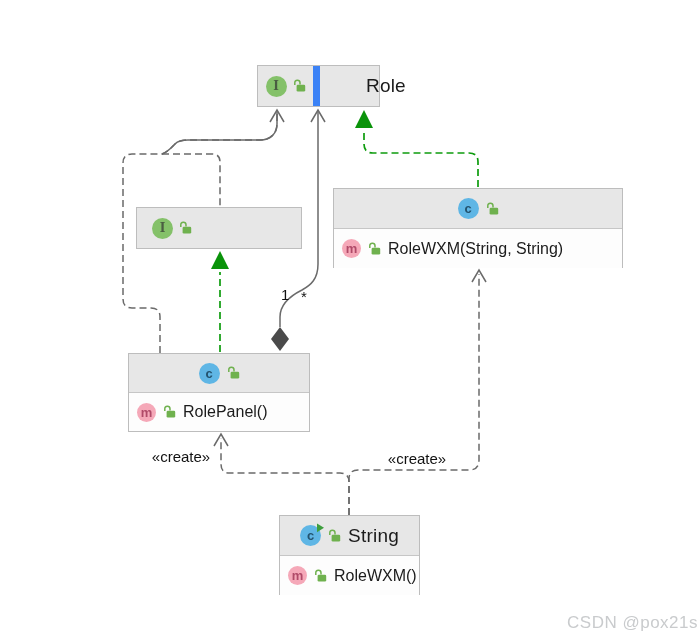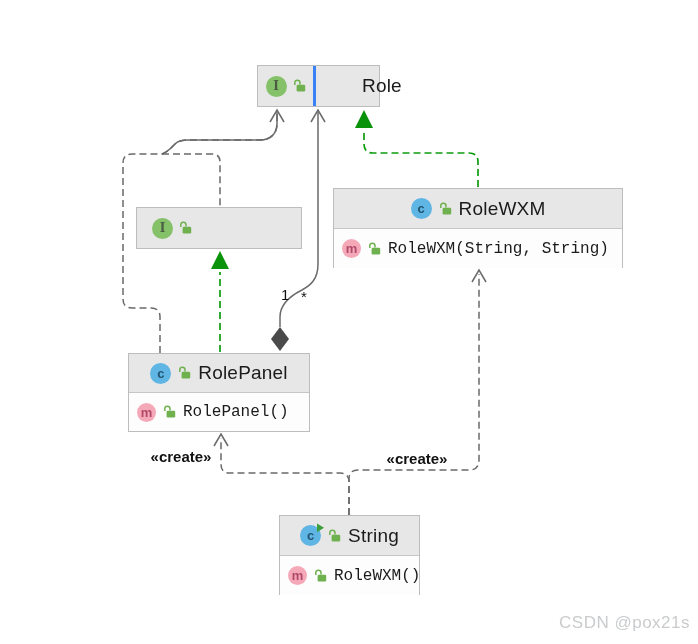--- a/index.html
+++ b/index.html
@@ -17,47 +17,47 @@
     background:#e7e7e7;display:flex;align-items:center;box-sizing:border-box;
   }
   .hdr-centered{justify-content:center;gap:7px;border-bottom:1px solid #c6c6c6;}
   .iface-hdr{height:100%;}
   .icon-cell{
     display:flex;align-items:center;gap:6px;height:100%;
     box-sizing:border-box;flex:0 0 auto;justify-content:center;
   }
   .name-cell{
     flex:1 1 auto;height:100%;display:flex;align-items:center;justify-content:center;
-    border-left:3px solid #3b82f6;box-sizing:border-box;padding-left:46px;
+    border-left:7px solid #3b82f6;box-sizing:border-box;padding-left:46px;
   }
   .title{font-size:19px;color:#1b1b1b;letter-spacing:0.2px;}
   .member-row{
     display:flex;align-items:center;gap:7px;padding-left:8px;background:#fdfdfd;
     box-sizing:border-box;
   }
-  .member-label{font-size:16px;color:#1b1b1b;font-family:Liberation Mono, monospace;}
+  .member-label{font-size:16px;color:#1b1b1b;}
   
   .circ{
     display:inline-flex;align-items:center;justify-content:center;
     width:21px;height:21px;border-radius:50%;flex:0 0 auto;position:relative;
   }
   .circ-sm{width:19px;height:19px;}
   .i-circ{background:#84c169;}
   .i-circ .ltr{font-family:"DejaVu Serif", serif;font-weight:bold;font-size:12px;color:#4a5d42;line-height:1;}
   .c-circ{background:#5fb6e5;}
   .c-circ .ltr{font-weight:bold;font-size:13px;color:#23536f;line-height:1;}
   .m-circ{background:#f5a8b8;}
   .m-circ .ltr{font-weight:bold;font-size:13px;color:#b04a68;line-height:1;}
   .run-overlay{position:absolute;top:-2px;right:-4px;}
   .lock{flex:0 0 auto;display:inline-block;}
   
   .flabel{position:absolute;color:#111;font-size:15px;line-height:1.1;}
-  .center{text-align:center;font-weight:bold;}
+  .center{text-align:center;}
   .watermark{
-    position:absolute;right:8px;bottom:11px;font-size:17px;color:#c9cbcd;letter-spacing:0.5px;
+    position:absolute;right:0;bottom:11px;font-size:17px;color:#c9cbcd;letter-spacing:0.5px;
   }
 </style>
 </head>
 <body>
 
 <div class="canvas">
 
   <svg class="edges" width="698" height="644" viewBox="0 0 698 644" fill="none">
 
     <g stroke="#6a6a6a" stroke-width="1.5">
@@ -133,21 +133,20 @@
 
   <div class="node" style="left:333px;top:188px;width:290px;height:80px;">
     <div class="hdr hdr-centered" style="height:40px;">
       <span class="circ c-circ">
           <span class="ltr">c</span>
         </span>
       <svg class="lock" width="13" height="14" viewBox="0 0 13 14">
           <path d="M1.8 6 V3.9 A2.6 2.6 0 0 1 7 3.7 V5.6" fill="none" stroke="#6fb14e" stroke-width="1.5"></path>
           <rect x="3.6" y="5.8" width="8.6" height="6.8" rx="1.3" fill="#6fb14e"></rect>
         </svg>
-      <span class="title">RoleWXM</span>
     </div>
     <div class="member-row" style="height:39px;">
       <span class="circ circ-sm m-circ">
           <span class="ltr">m</span>
         </span>
       <svg class="lock" width="13" height="14" viewBox="0 0 13 14">
           <path d="M1.8 6 V3.9 A2.6 2.6 0 0 1 7 3.7 V5.6" fill="none" stroke="#6fb14e" stroke-width="1.5"></path>
           <rect x="3.6" y="5.8" width="8.6" height="6.8" rx="1.3" fill="#6fb14e"></rect>
         </svg>
       <span class="member-label">RoleWXM(String, String)</span>
@@ -156,21 +155,20 @@
 
   <div class="node" style="left:128px;top:353px;width:182px;height:79px;">
     <div class="hdr hdr-centered" style="height:39px;">
       <span class="circ c-circ">
           <span class="ltr">c</span>
         </span>
       <svg class="lock" width="13" height="14" viewBox="0 0 13 14">
           <path d="M1.8 6 V3.9 A2.6 2.6 0 0 1 7 3.7 V5.6" fill="none" stroke="#6fb14e" stroke-width="1.5"></path>
           <rect x="3.6" y="5.8" width="8.6" height="6.8" rx="1.3" fill="#6fb14e"></rect>
         </svg>
-      <span class="title">RolePanel</span>
     </div>
     <div class="member-row" style="height:38px;">
       <span class="circ circ-sm m-circ">
           <span class="ltr">m</span>
         </span>
       <svg class="lock" width="13" height="14" viewBox="0 0 13 14">
           <path d="M1.8 6 V3.9 A2.6 2.6 0 0 1 7 3.7 V5.6" fill="none" stroke="#6fb14e" stroke-width="1.5"></path>
           <rect x="3.6" y="5.8" width="8.6" height="6.8" rx="1.3" fill="#6fb14e"></rect>
         </svg>
       <span class="member-label">RolePanel()</span>

